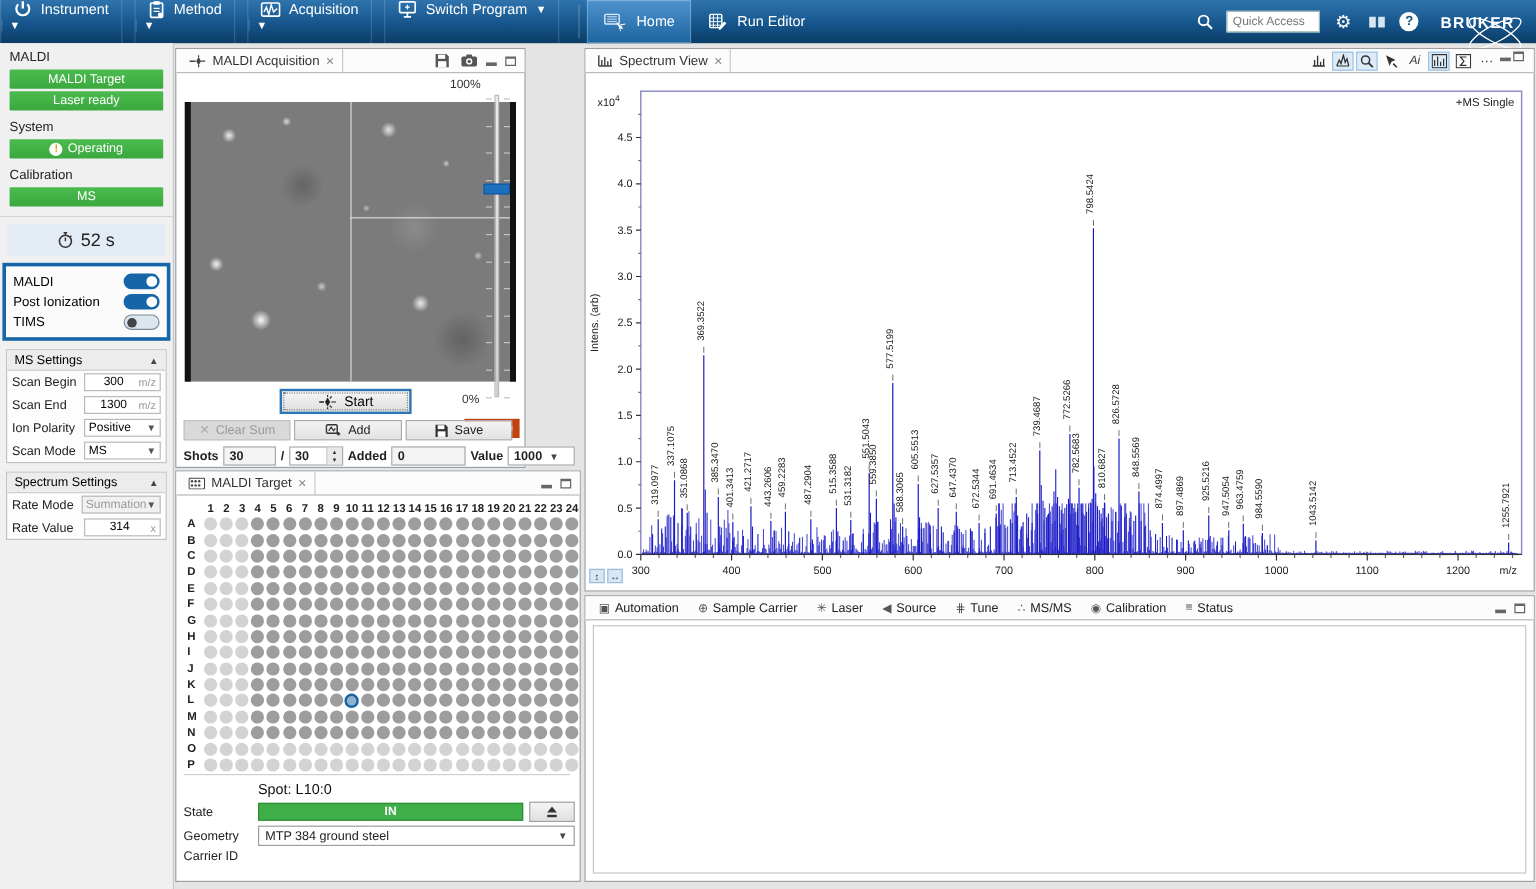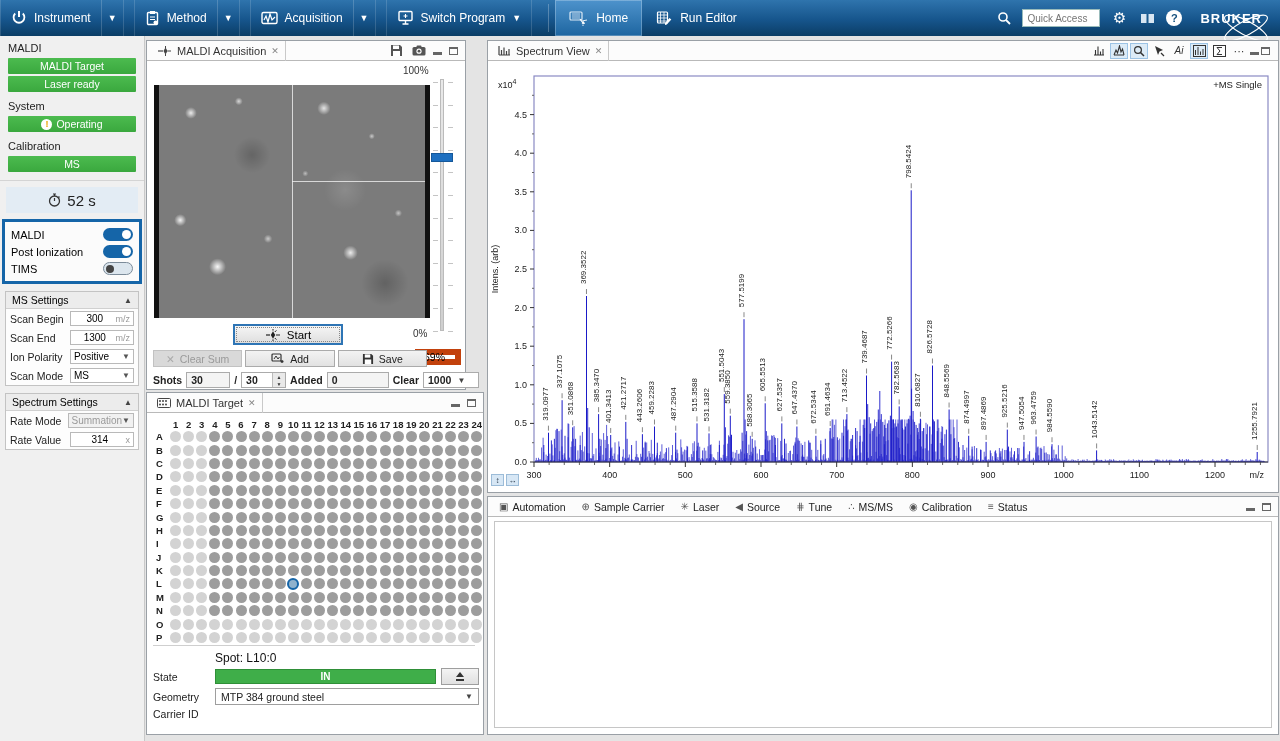--- a/index.html
+++ b/index.html
@@ -5,21 +5,21 @@
   * { margin:0; padding:0; box-sizing:border-box; }
   html,body { width:1280px; height:741px; font-family:"Liberation Sans", sans-serif; background:#e4e4e4; overflow:hidden; }
   .app { position:relative; width:1280px; height:741px; }
 
   
   .topbar { position:absolute; left:0; top:0; width:1280px; height:36px;
     background:linear-gradient(#2f74ad,#16558c 55%,#0b3d66); display:flex; align-items:stretch; color:#fff; }
   .tb-left { display:flex; align-items:stretch; }
   .menu-btn { display:flex; align-items:center; gap:7px; padding:0 10px; font-size:12px; cursor:default; }
   .menu-caret { display:flex; align-items:center; padding:0 6px; border-left:1px solid rgba(255,255,255,.18); font-size:9px; }
-  .menu-group { display:flex; align-items:stretch; margin-right:10px; border:1px solid rgba(255,255,255,.15); border-top:none; border-bottom:none; }
+  .menu-group { display:flex; align-items:stretch; margin-right:10px; border:1px solid rgba(255,255,255,.15); border-top:none; border-bottom:none;flex-direction:column; }
   .tb-sep { width:1px; background:rgba(255,255,255,.25); margin:4px 6px; }
   .tb-tab { display:flex; align-items:center; gap:7px; padding:0 14px; font-size:12px; }
   .tb-tab.active { background:linear-gradient(#4e93cc,#1d65a0); box-shadow:inset 0 0 0 1px rgba(255,255,255,.25); }
   .tb-right { margin-left:auto; display:flex; align-items:center; gap:10px; padding-right:10px; }
   .quick-access { width:78px; height:18px; font-size:10px; border:1px solid #9bb; padding:0 4px; background:#fff; }
   .tb-icon { width:18px; height:18px; display:flex; align-items:center; justify-content:center; font-size:15px; }
   .brand { display:flex; align-items:center; gap:4px; font-weight:bold; letter-spacing:1px; font-size:13px; position:relative; padding:0 8px; }
   .brand svg { position:absolute; right:-2px; top:0px; }
   .helpq { width:16px; height:16px; border-radius:50%; background:#fff; color:#14507e; font-weight:bold; font-size:11px; display:flex; align-items:center; justify-content:center; }
 
@@ -113,21 +113,21 @@
   .trow .tl { width:62px; }
   .state-bar { flex:1; height:15px; background:#3fae49; border:1px solid #2f8f38; color:#fff; font-size:10px; font-weight:bold; display:flex; align-items:center; justify-content:center; }
   .eject-btn { width:38px; height:17px; margin-left:5px; border:1px solid #9e9e9e; background:linear-gradient(#f4f4f4,#e0e0e0); display:flex; align-items:center; justify-content:center; }
   .eject-ic { width:10px; height:9px; position:relative; }
   .eject-ic::before { content:""; position:absolute; left:1px; top:0; border-left:4px solid transparent; border-right:4px solid transparent; border-bottom:5px solid #333; }
   .eject-ic::after { content:""; position:absolute; left:1px; bottom:0; width:8px; height:2px; background:#333; }
   .geo-sel { flex:1; height:17px; border:1px solid #9e9e9e; background:#fff; display:flex; align-items:center; justify-content:space-between; padding:0 5px; }
   .carrier { flex:1; height:17px; border:1px solid #b5b5b5; background:#f2f2f2; display:flex; align-items:center; justify-content:center; color:#333; }
 
   
-  .spec-tools { margin-left:auto; display:flex; align-items:center; gap:2px; padding-right:4px; }
+  .spec-tools { margin-left:auto; display:flex; align-items:flex-start; gap:2px; padding-right:4px; }
   .stool { width:18px; height:16px; display:flex; align-items:center; justify-content:center; border:1px solid transparent; }
   .stool.pressed { background:#dcebf7; border-color:#9cc3e5; }
   .spec-body { position:absolute; left:0; top:21px; right:0; bottom:0; }
   .nav-btns { position:absolute; left:3px; bottom:6px; display:flex; gap:2px; }
   .nav-btns div { width:13px; height:12px; background:#d7e7f5; border:1px solid #9cbcd8; font-size:8px; color:#234; display:flex; align-items:center; justify-content:center; }
 
   
   .btabs { display:flex; align-items:center; gap:2px; font-size:10.5px; color:#222; }
   .btab { display:flex; align-items:center; gap:4px; padding:0 7px; height:18px; }
   .btab .ic { color:#555; font-size:10px; }
@@ -320,21 +320,21 @@
             <span class="lbl">Rate Value</span>
             <div class="ctl">
         <span class="val">314</span>
               <span class="unit">x</span>
             </div>
           </div>
         </div>
     </div>
   </div>
 
-  <div class="panel" style="left:146px; top:40px; width:320px; height:350px;">
+  <div class="panel" style="left:146px; top:40px; width:292px; height:350px;">
     <div class="panel-head">
       <div class="ptab">
         <svg width="15" height="12" viewBox="0 0 15 12">
             <path d="M1 6h5" stroke="#444" stroke-width="1.2"></path>
             <path d="M10.5 6l-2-3.4L6.5 6l2 3.4z" fill="#444"></path>
             <path d="M10.5 6h3.5M8.5 1v2M8.5 9v2" stroke="#444" stroke-width="1"></path>
           </svg>
         <span>MALDI Acquisition</span>
         <span class="x">✕</span>
       </div>
@@ -433,21 +433,21 @@
         <div class="v">30</div>
         <div class="arrows">
             <span>▲</span>
             <span>▼</span>
           </div>
       </div>
       <span style="margin-left:auto">Added</span>
       <div class="in-box" style="width:62px">
           <span>0</span>
         </div>
-      <span style="margin-left:auto">Clear</span>
+      <span style="margin-left:auto">Value</span>
       <div class="sel-box" style="width:56px">
         <span>1000</span>
         <span class="chev">▼</span>
       </div>
     </div>
   </div>
 
   <div class="panel" style="left:146px; top:392px; width:338px; height:343px;">
     <div class="panel-head">
       <div class="ptab">

